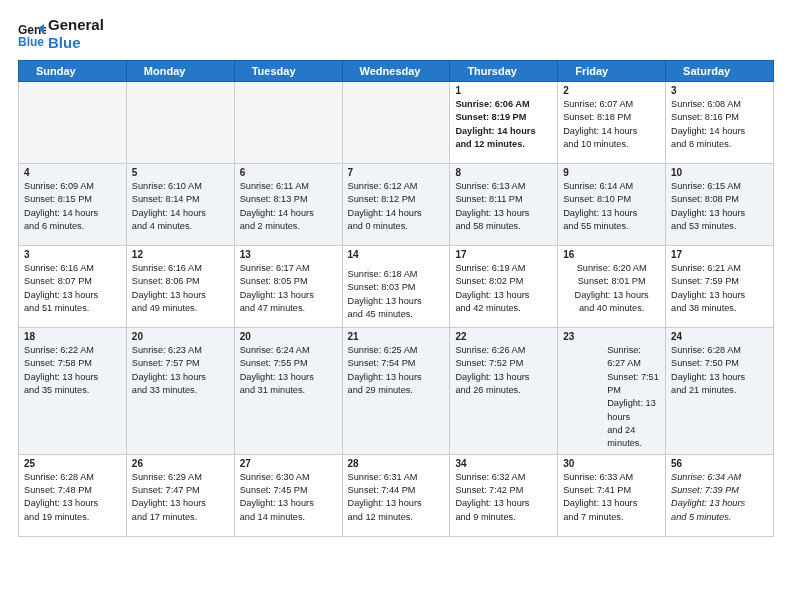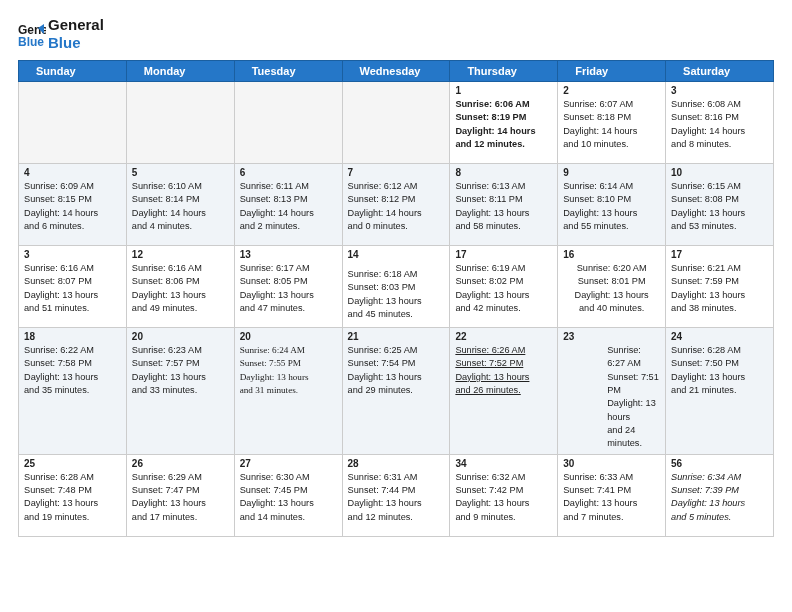--- a/index.html
+++ b/index.html
@@ -266,35 +266,35 @@
           </td>
           <td>
             <span class="day-num">20</span>
             <div class="cell-info" style="white-space: pre-line;">Sunrise: 6:23 AM
 Sunset: 7:57 PM
 Daylight: 13 hours
 and 33 minutes.</div>
           </td>
           <td>
             <span class="day-num">20</span>
-            <div class="cell-info" style="white-space: pre-line; font-family: Liberation Serif, serif;">Sunrise: 6:24 AM
+            <div class="cell-info" style="white-space: pre-line;">Sunrise: 6:24 AM
 Sunset: 7:55 PM
 Daylight: 13 hours
 and 31 minutes.</div>
           </td>
           <td>
             <span class="day-num">21</span>
             <div class="cell-info" style="white-space: pre-line;">Sunrise: 6:25 AM
 Sunset: 7:54 PM
 Daylight: 13 hours
 and 29 minutes.</div>
           </td>
           <td>
             <span class="day-num">22</span>
-            <div class="cell-info" style="white-space: pre-line; text-decoration: underline;">Sunrise: 6:26 AM
+            <div class="cell-info" style="white-space: pre-line;">Sunrise: 6:26 AM
 Sunset: 7:52 PM
 Daylight: 13 hours
 and 26 minutes.</div>
           </td>
           <td>
             <span class="day-num">23</span>
             <div class="cell-info" style="white-space: pre-line; margin-left: 44px;">Sunrise: 6:27 AM
 Sunset: 7:51 PM
 Daylight: 13 hours
 and 24 minutes.</div>

